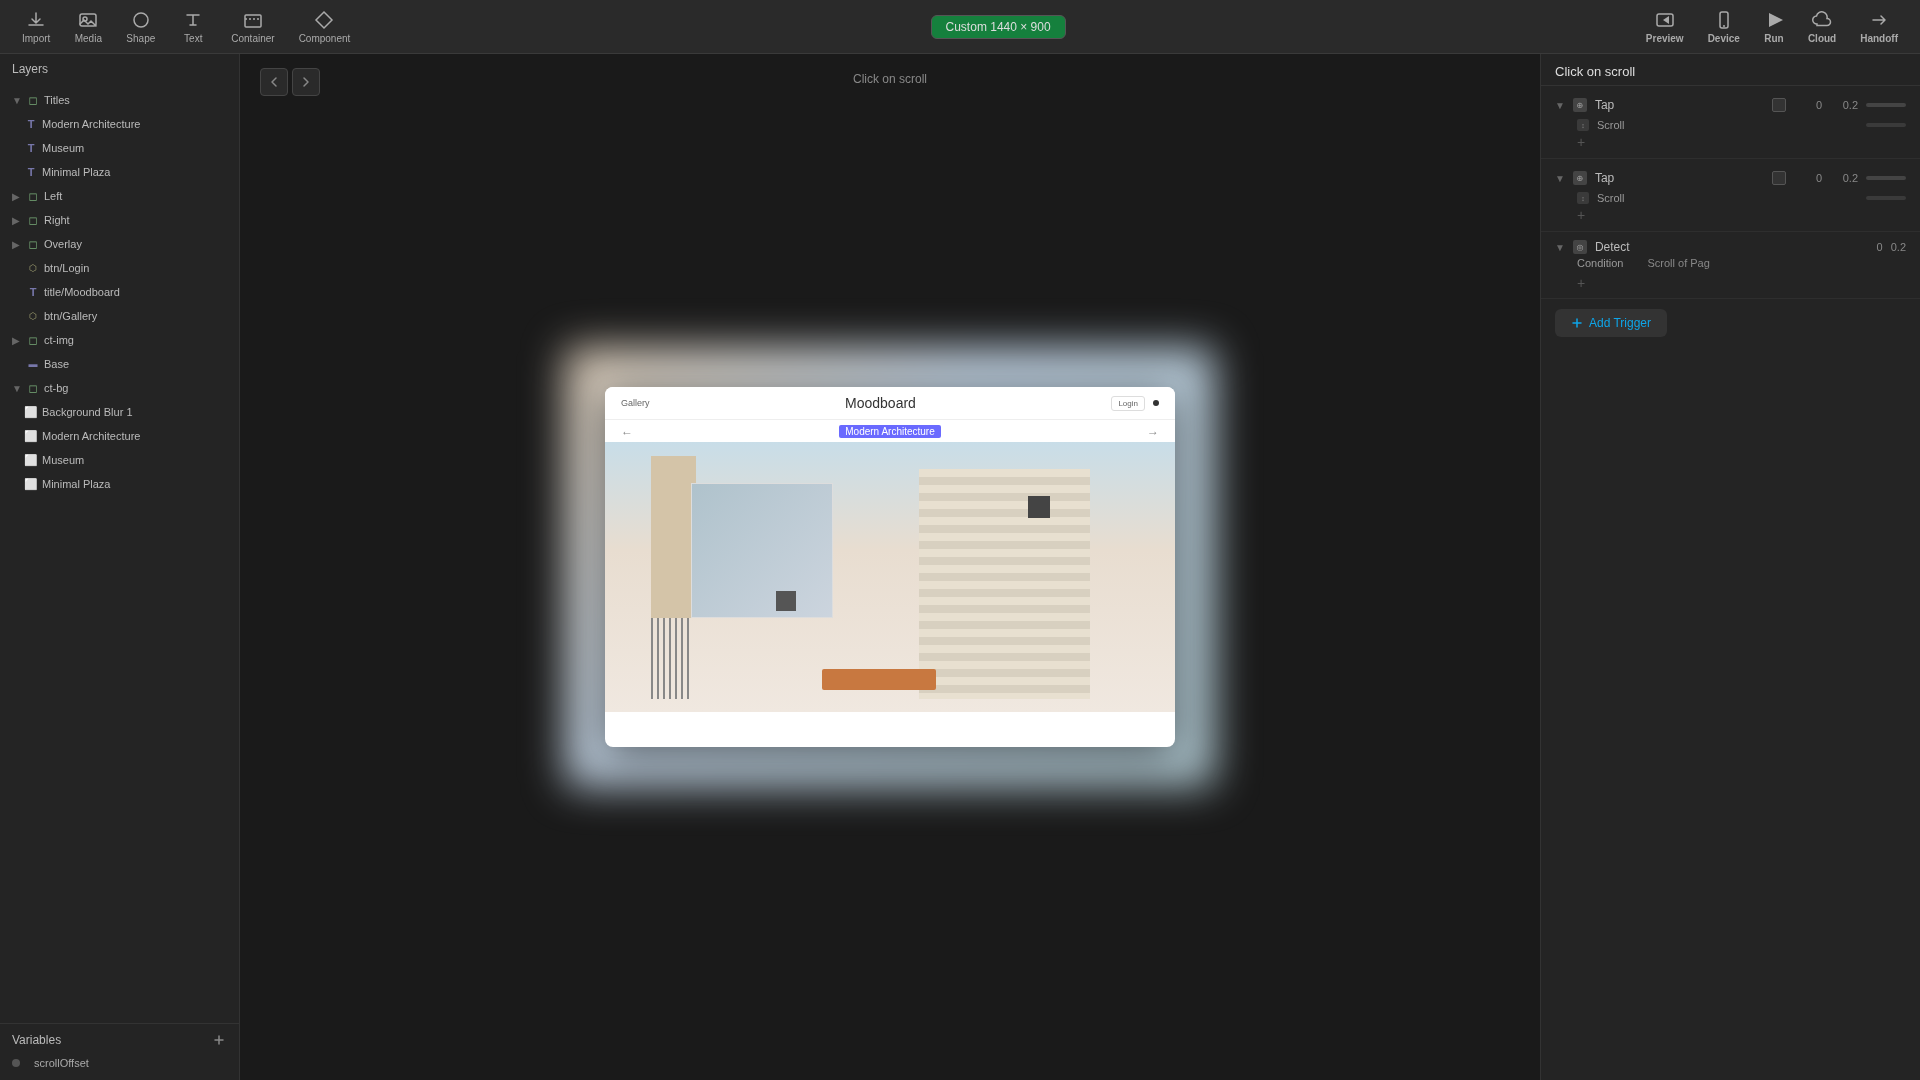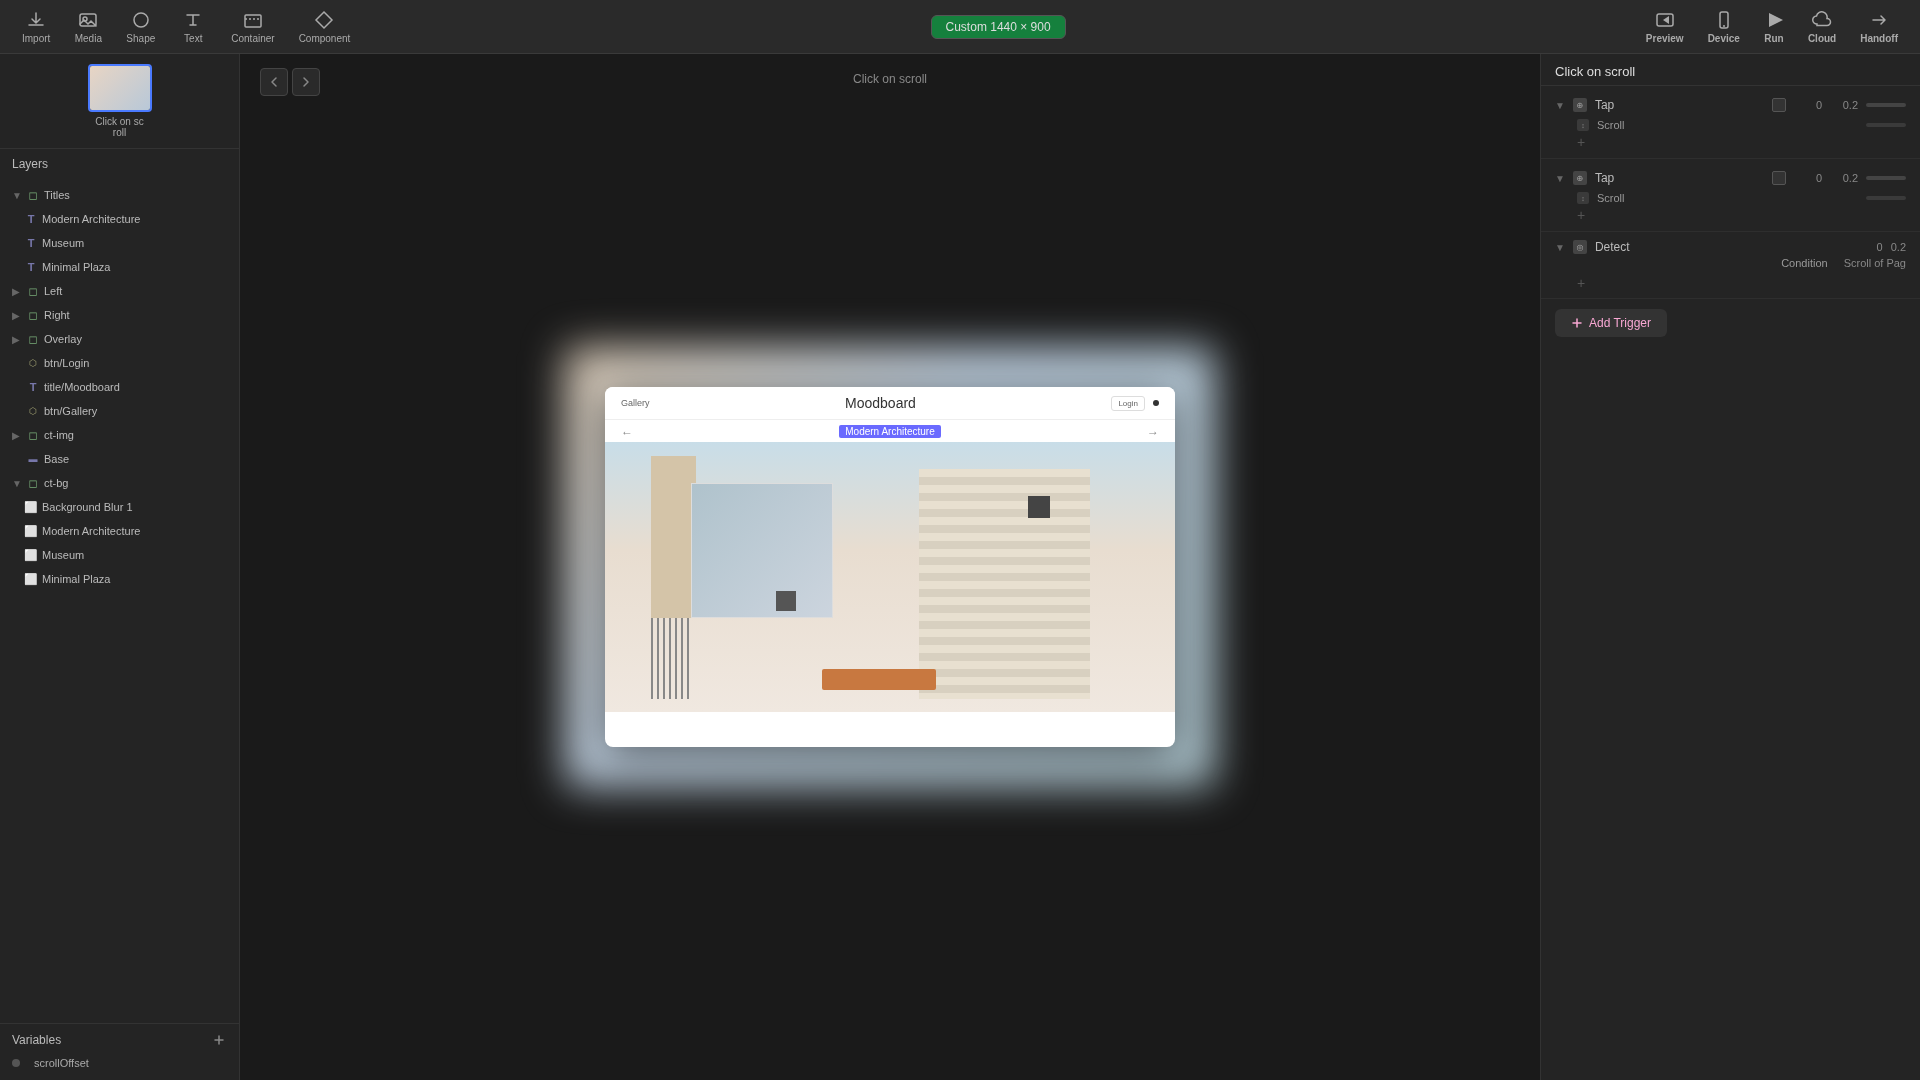--- a/index.html
+++ b/index.html
@@ -106,27 +106,27 @@
     .action-row { display: flex; align-items: center; gap: 8px; padding: 3px 0 3px 22px; }
     .action-icon { width: 12px; height: 12px; background: #3a3a3a; border-radius: 2px; display: flex; align-items: center; justify-content: center; font-size: 7px; color: #888; }
     .action-label { font-size: 11px; color: #999; flex: 1; }
     .action-indicator { width: 40px; height: 4px; background: #3a3a3a; border-radius: 2px; }
 
     .detect-section { padding: 8px 14px 4px; border-bottom: 1px solid #2e2e2e; }
     .detect-row { display: flex; align-items: center; gap: 8px; }
     .detect-label { font-size: 12px; color: #bbb; flex: 1; }
     .detect-nums { display: flex; gap: 8px; }
     .detect-num { font-size: 11px; color: #888; }
-    .detect-cond-row { display: flex; align-items: center; gap: 8px; padding: 3px 0 3px 22px; justify-content: flex-end; }
+    .detect-cond-row { display: flex; align-items: center; gap: 16px; padding: 3px 0 3px 22px; }
     .detect-cond-label { font-size: 11px; color: #999; }
     .detect-cond-value { font-size: 11px; color: #888; }
     .detect-plus-row { padding: 3px 22px; }
 
     .add-trigger-section { padding: 10px 14px; }
-    .add-trigger-btn { background: #333; border: none; color: #f9a8d4; font-size: 12px; padding: 7px 16px; border-radius: 6px; cursor: pointer; display: flex; align-items: center; gap: 6px; }
+    .add-trigger-btn { background: #333; border: none; color: #0ea5e9; font-size: 12px; padding: 7px 16px; border-radius: 6px; cursor: pointer; display: flex; align-items: center; gap: 6px; }
 
     
     .layers-content::-webkit-scrollbar { width: 4px; }
     .layers-content::-webkit-scrollbar-track { background: transparent; }
     .layers-content::-webkit-scrollbar-thumb { background: #444; border-radius: 2px; }
 
     
     .icon-group { color: #7a7; font-size: 11px; }
     .icon-text { color: #77a; font-size: 11px; font-weight: bold; }
     .icon-img { color: #a77; font-size: 11px; }
@@ -215,28 +215,20 @@
       <span>Handoff</span>
     </div>
   </div>
 </div>
 
 <div class="main">
 
   <div class="left-panel">
 
 
-    <div class="scenes-content">
-      <div style="display:flex; flex-direction:column; align-items:center;">
-        <div class="scene-thumbnail">
-          <div class="scene-thumb-inner"></div>
-        </div>
-        <div class="scene-label">Click on sc roll</div>
-      </div>
-    </div>
 
     <div class="layers-header">
       <span class="layers-title">Layers</span>
     </div>
 
     <div class="layers-content">
 
       <div class="layer-item">
         <span class="chevron">▼</span>
         <span class="layer-icon icon-group">◻</span>

